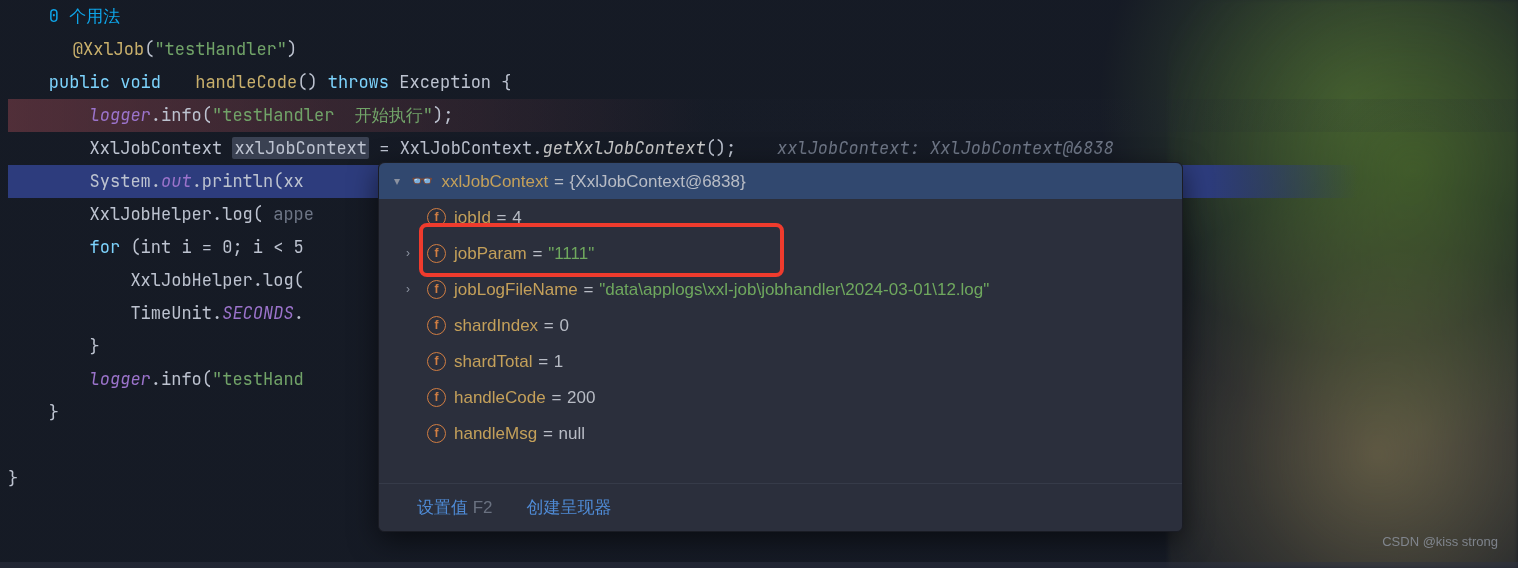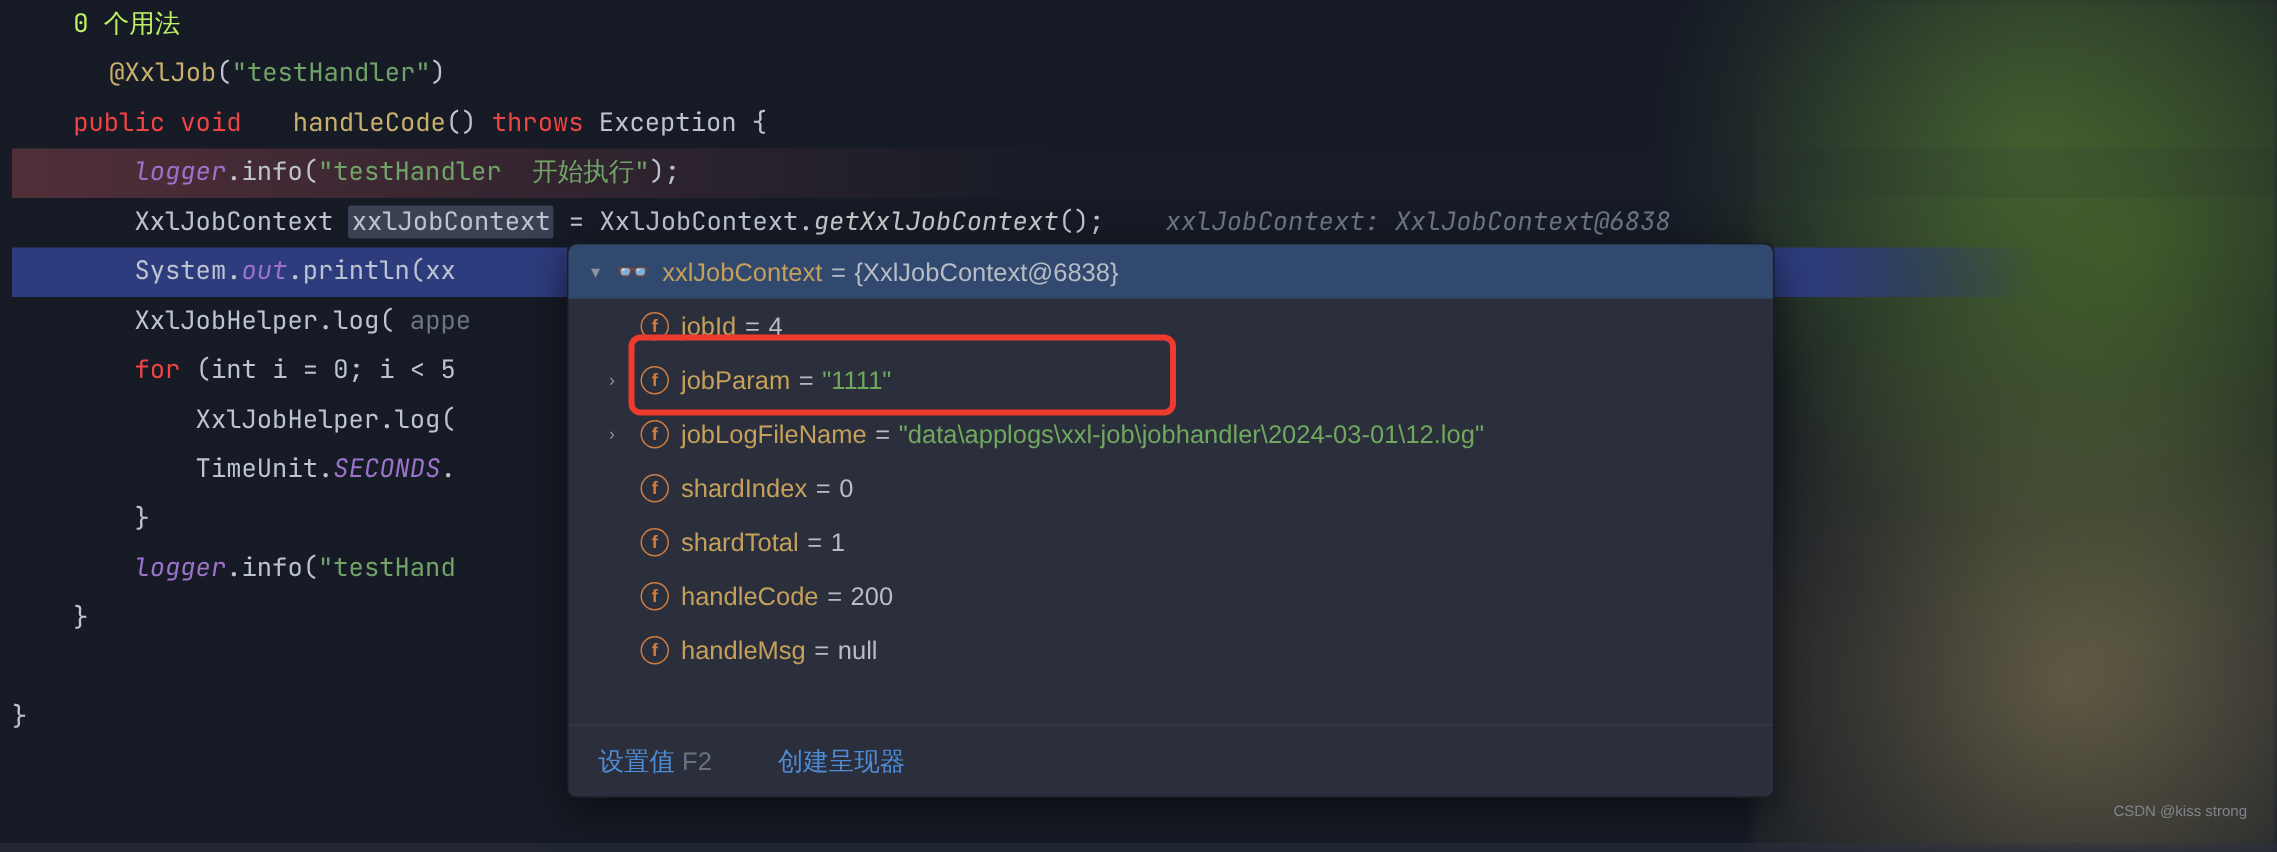--- a/index.html
+++ b/index.html
@@ -21,22 +21,22 @@
       radial-gradient(circle at 70% 30%, rgba(90,130,40,0.5), transparent 60%),
       radial-gradient(circle at 60% 80%, rgba(180,160,100,0.45), transparent 55%);
     filter: blur(2px);
     opacity: 0.9;
     pointer-events: none;
   }
   .code { position: absolute; left: 8px; top: 0; right: 0; }
   .line { height: 33px; white-space: pre; padding-left: 0; }
   .line.hl1 { background: linear-gradient(to right, rgba(120,60,70,0.6), rgba(30,35,50,0.1) 700px); }
   .line.current { background: #334a8a; background: linear-gradient(to right, #2d3c7d 0, #2d3c7d 1200px, rgba(45,60,125,0) 1350px); }
-  .gutter-dim { color: #bef264; }
-  .kw { color: #ef4444; }
+  .gutter-dim { color: #0ea5e9; }
+  .kw { color: #7dd3fc; }
   .field { color: #9b73cb; font-style: italic; }
   .str { color: #71a368; }
   .annot { color: #c9b06c; padding-left: 24px; }
   .id { color: #bdc3d0; }
   .static-m { color: #c8c8c8; font-style: italic; }
   .hint { color: #6e7686; font-style: italic; }
   .param { color: #6e7686; }
   .var-sel { background: #3a4152; border-radius: 2px; padding: 0 2px; }
 
   
@@ -92,29 +92,29 @@
     pointer-events: none;
     z-index: 5;
   }
   .popup-footer {
     position: absolute;
     left: 0; right: 0; bottom: 0;
     height: 48px;
     border-top: 1px solid #363b49;
     display: flex;
     align-items: center;
-    padding-left: 20px;
-    gap: 44px;
+    padding-left: 38px;
+    gap: 34px;
   }
   .footer-link { color: #4f8bd6; cursor: pointer; }
   .footer-hint { color: #6a7180; }
 
   .watermark {
     position: absolute; bottom: 10px; right: 20px;
-    color: #8f96a2; font-family: sans-serif; font-size: 10px;
+    color: #8f96a2; font-family: sans-serif; font-size: 13px;
     opacity: 0.8;
   }
   .statusbar {
     position: absolute; bottom: 0; left: 0; right: 0; height: 6px;
     background: rgba(45,50,65,0.5);
   }
 </style>
 </head>
 <body>
 

